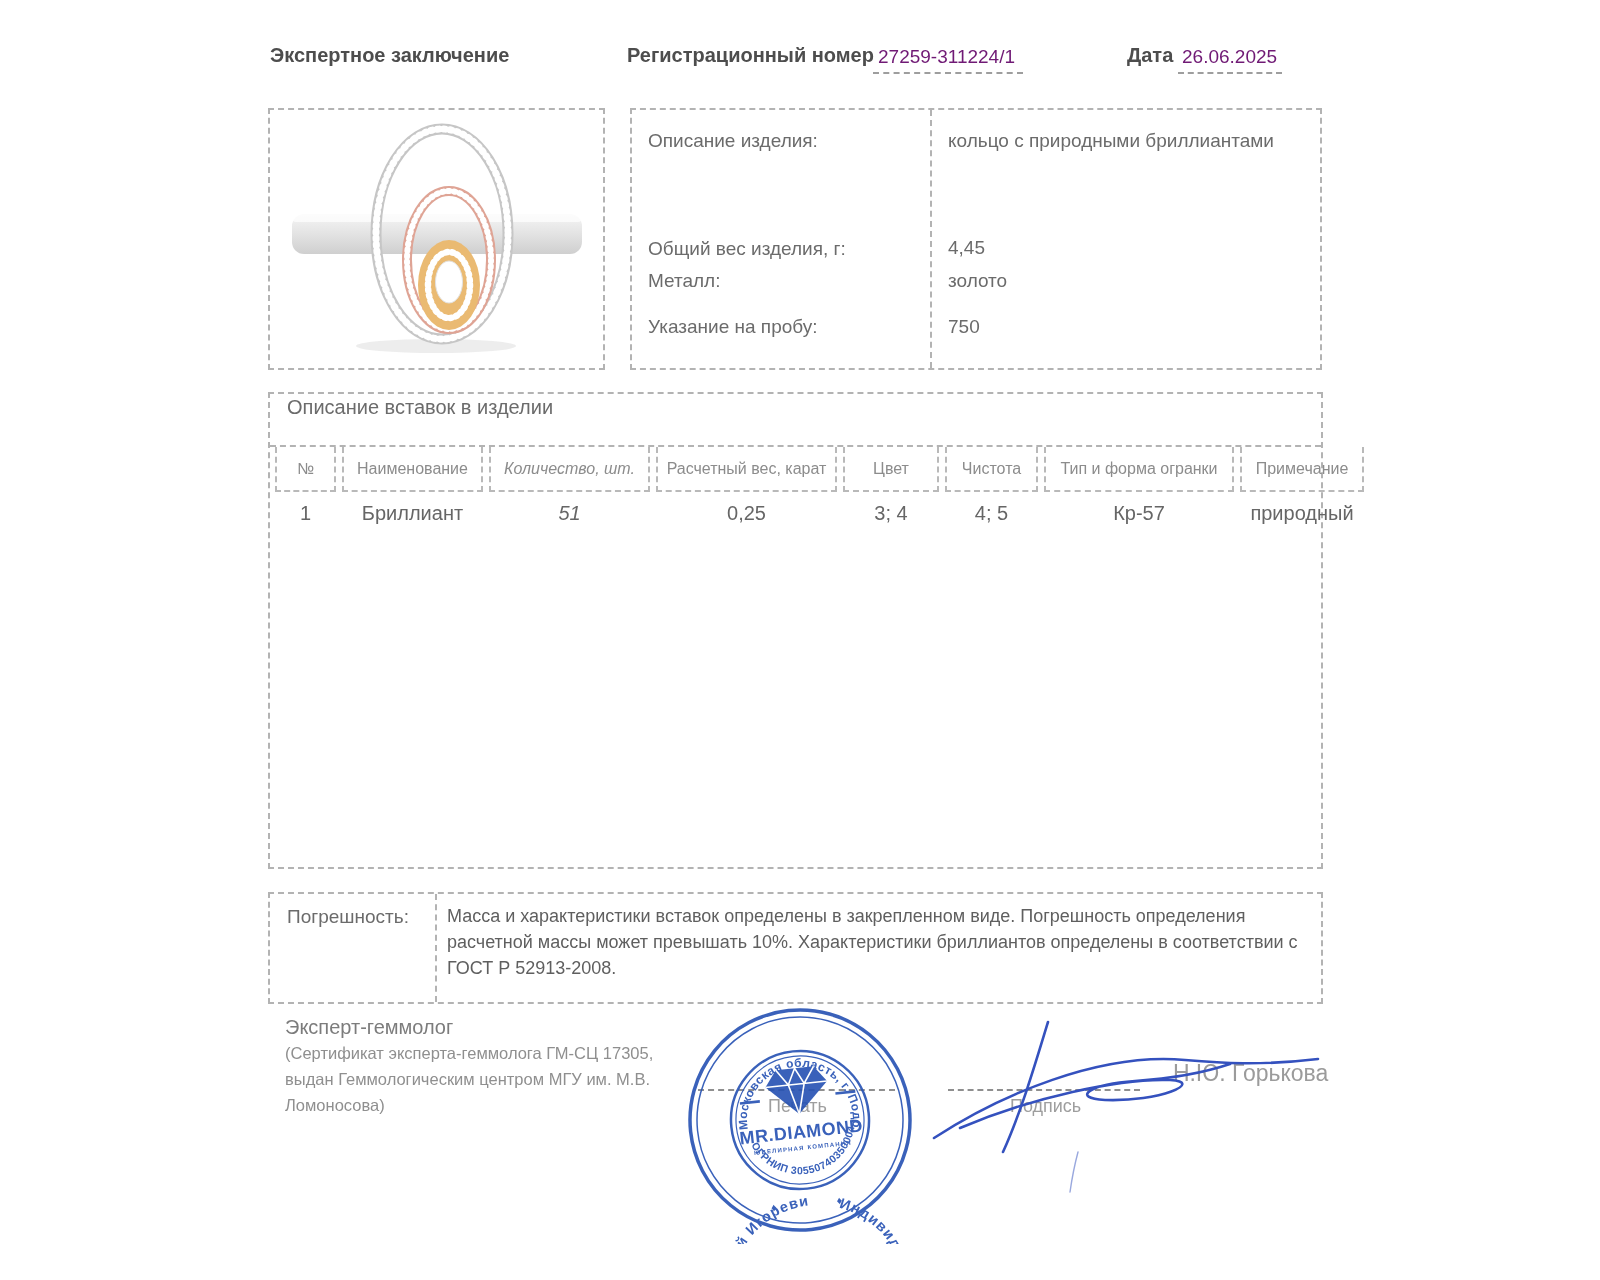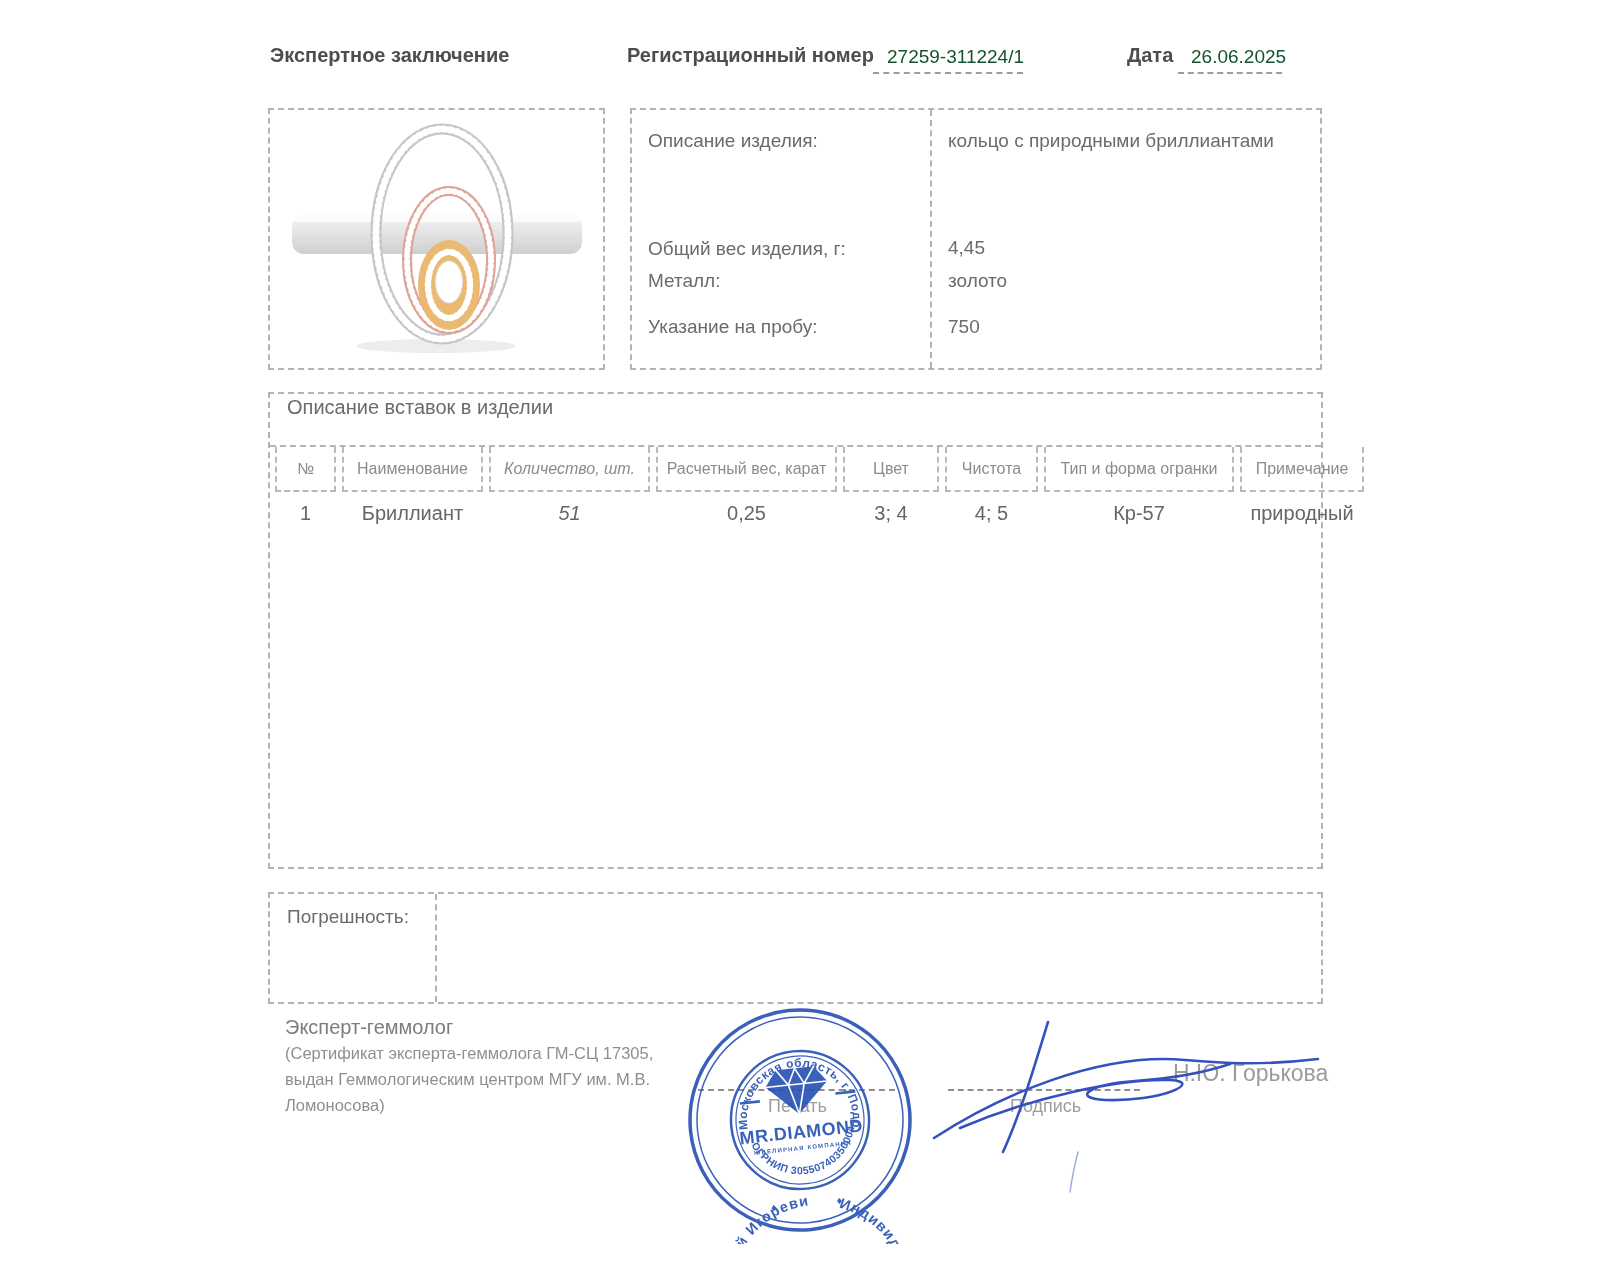--- a/index.html
+++ b/index.html
@@ -3,21 +3,21 @@
 <meta charset="utf-8">
 <style>
   html,body{margin:0;padding:0;background:#ffffff;}
   .page{position:relative;width:1368px;height:1280px;background:#ffffff;overflow:hidden;
         font-family:"Liberation Sans", sans-serif;color:#555;}
   .abs{position:absolute;}
   .dashed-box{position:absolute;border:2px dashed #b3b3b3;box-sizing:border-box;}
   .dash-vline{position:absolute;border-left:2px dashed #b3b3b3;top:0;bottom:0;width:0;}
   .dash-hline{position:absolute;border-top:2px dashed #b3b3b3;height:0;}
   .hdr-bold{font-size:20px;font-weight:bold;color:#4d4d4d;white-space:nowrap;}
-  .hdr-val{font-size:19px;color:#14532d;white-space:nowrap;margin-left:9px;}
+  .hdr-val{font-size:19px;color:#701a75;white-space:nowrap;}
   .dash-underline{position:absolute;border-bottom:2px dashed #9e9e9e;height:0;}
   .lbl{font-size:19px;color:#6b6b6b;white-space:nowrap;}
   .val{font-size:19px;color:#6b6b6b;}
   .section-title{font-size:20px;color:#6b6b6b;white-space:nowrap;}
   .th-row{position:absolute;display:flex;}
   .th-cell{box-sizing:border-box;margin:0 3px;height:45px;
            border-left:2px dashed #b9b9b9;border-right:2px dashed #b9b9b9;border-bottom:2px dashed #b9b9b9;
            display:flex;align-items:center;justify-content:center;
            font-size:16px;color:#8c8c8c;white-space:nowrap;}
   .td-row{position:absolute;display:flex;}
@@ -108,20 +108,21 @@
       <div class="td-cell c4">3; 4</div>
       <div class="td-cell c5">4; 5</div>
       <div class="td-cell c6">Кр-57</div>
       <div class="td-cell c7">природный</div>
     </div>
   </div>
 
   <div class="dashed-box" style="left:268px;top:892px;width:1055px;height:112px;">
     <div class="dash-vline" style="left:165px;"></div>
     <div class="abs lbl" style="left:17px;top:12px;">Погрешность:</div>
+    <div class="abs comments-text" style="left:177px;top:9px;width:885px;">Масса и характеристики вставок определены в закрепленном виде. Погрешность определения расчетной массы может превышать 10%. Характеристики бриллиантов определены в соответствии с ГОСТ Р 52913-2008.</div>
   </div>
 
   <div class="abs expert-title" style="left:285px;top:1016px;">Эксперт-геммолог</div>
   <div class="abs expert-cert" style="left:285px;top:1040px;">(Сертификат эксперта-геммолога ГМ-СЦ 17305, выдан Геммологическим центром МГУ им. М.В. Ломоносова)</div>
 
   <div class="dash-underline" style="left:698px;top:1089px;width:197px;border-bottom-color:#8f8f8f;"></div>
   <div class="abs placeholder-lbl" style="left:768px;top:1096px;">Печать</div>
   <div class="dash-underline" style="left:948px;top:1089px;width:192px;border-bottom-color:#8f8f8f;"></div>
   <div class="abs placeholder-lbl" style="left:1010px;top:1096px;">Подпись</div>
   <div class="abs expert-name" style="left:1173px;top:1060px;">Н.Ю. Горькова</div>

